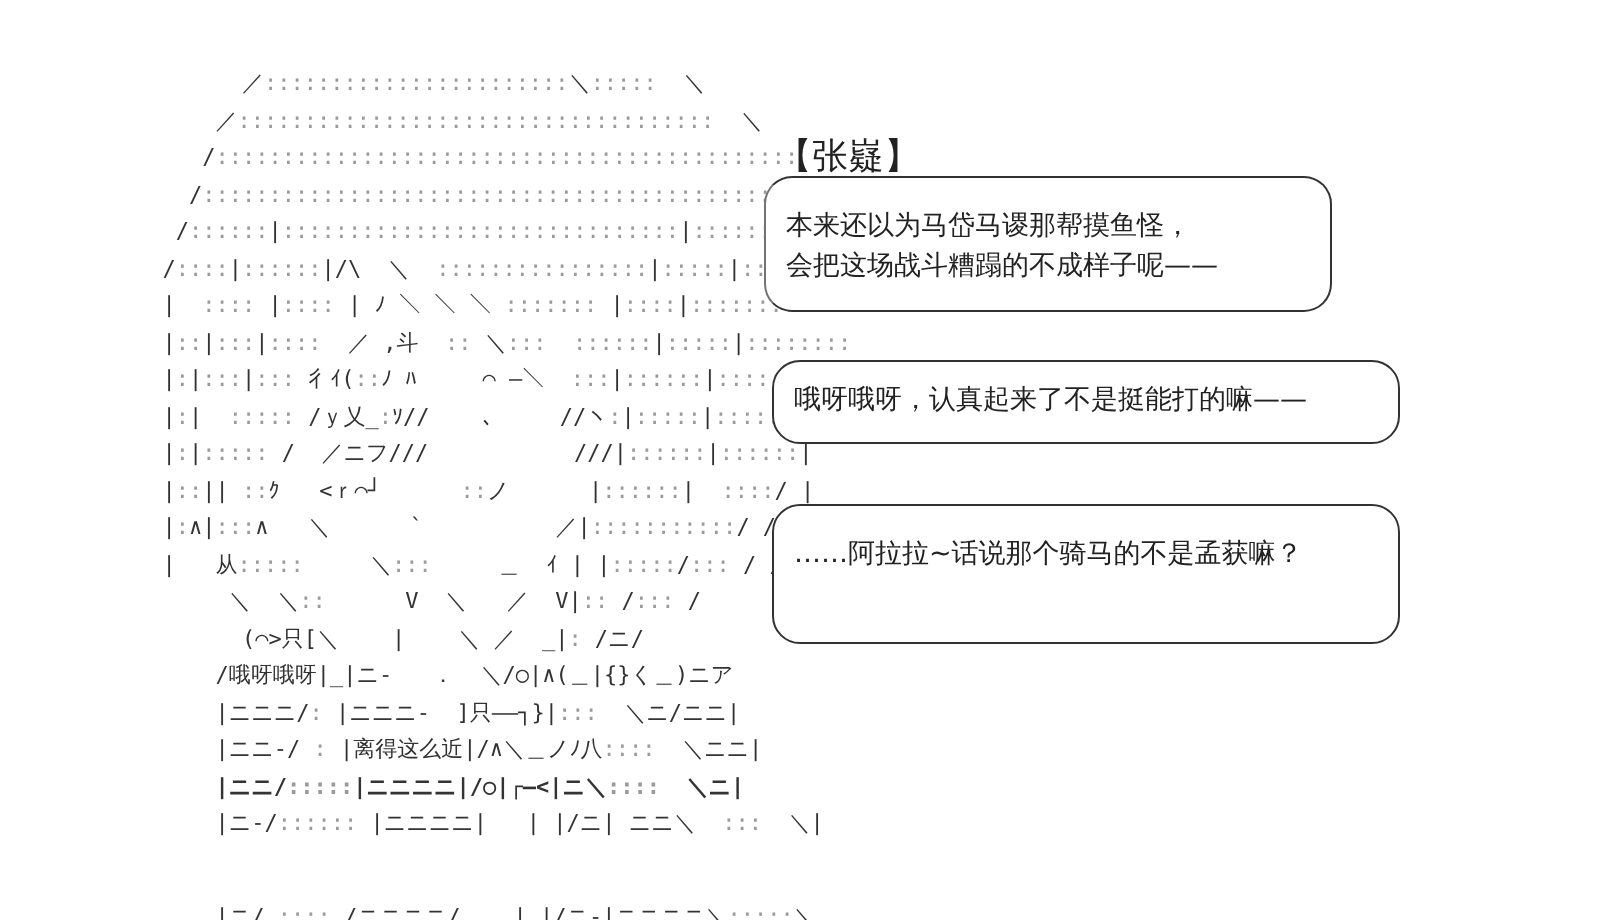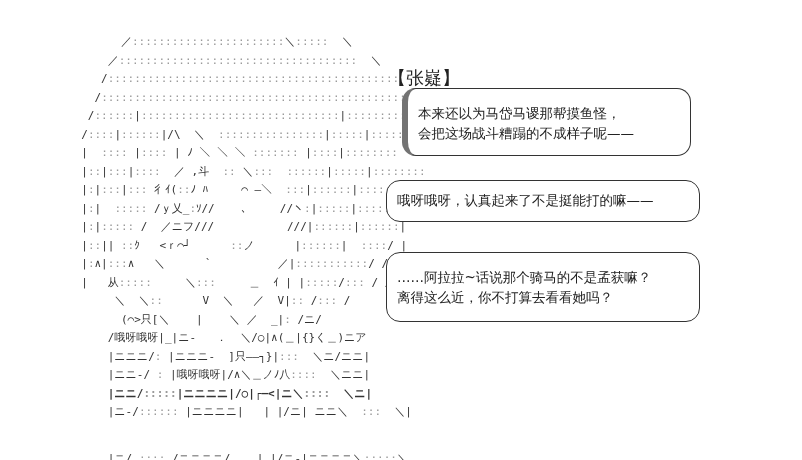--- a/index.html
+++ b/index.html
@@ -2,21 +2,21 @@
 <html><head>
 <meta charset="utf-8">
 <style>
   html,body{margin:0;padding:0;background:#fff;}
   body{width:802px;height:460px;position:relative;overflow:hidden;font-family:"DejaVu Sans",sans-serif;color:#222;}
   .aa{position:absolute;left:0;top:0;width:802px;height:460px;}
   .aa-line{position:absolute;white-space:pre;font-family:"DejaVu Sans Mono",monospace;font-size:11px;line-height:16px;color:#333;letter-spacing:0px;}
   .dots{color:#9a9a9a;}
   .speaker{position:absolute;left:388px;top:66px;font-size:18px;color:#222;}
   .bubble{position:absolute;border:1px solid #333;border-radius:14px;background:#fff;}
-  .bubble.b1{left:402px;top:88px;width:282px;height:66px;border-left:6px solid #737373;}
+  .bubble.b1{left:382px;top:88px;width:282px;height:66px;border-left:1px solid #737373;}
   .bubble.b2{left:386px;top:180px;width:312px;height:40px;}
   .bubble.b3{left:386px;top:252px;width:312px;height:68px;}
   .btext{position:absolute;font-size:13.5px;line-height:20px;color:#222;white-space:nowrap;}
 </style>
 </head>
 <body>
 
 <div class="aa">
   <div id="aa-lines">
       <div class="aa-line" style="left: 68px; top: 34px;"><span>        ／</span><span class="dots">:::::::::::::::::::::::</span><span>＼</span><span class="dots">:::::</span><span>  ＼</span></div>
@@ -30,34 +30,33 @@
       <div class="aa-line" style="left: 68px; top: 182px;"><span>  |</span><span class="dots">:</span><span>|</span><span class="dots">:::</span><span>|</span><span class="dots">:::</span><span> 彳ｲ(</span><span class="dots">::</span><span>ﾉ ﾊ     ⌒ ―＼  </span><span class="dots">:::</span><span>|</span><span class="dots">::::::</span><span>|</span><span class="dots">::::::</span></div>
       <div class="aa-line" style="left: 68px; top: 200.5px;"><span>  |</span><span class="dots">:</span><span>|  </span><span class="dots">:::::</span><span> /ｙ乂_</span><span class="dots">:</span><span>ｿ//    ､     //ヽ</span><span class="dots">:</span><span>|</span><span class="dots">:::::</span><span>|</span><span class="dots">::::::</span></div>
       <div class="aa-line" style="left: 68px; top: 219px;"><span>  |</span><span class="dots">:</span><span>|</span><span class="dots">:::::</span><span> /  ／ニフ///           ///|</span><span class="dots">::::::</span><span>|</span><span class="dots">::::::</span><span>|</span></div>
       <div class="aa-line" style="left: 68px; top: 237.5px;"><span>  |</span><span class="dots">::</span><span>|| </span><span class="dots">::</span><span>ｸ   &lt;ｒ⌒┘      </span><span class="dots">::</span><span>ノ      |</span><span class="dots">::::::</span><span>|  </span><span class="dots">::::</span><span>/ |</span></div>
       <div class="aa-line" style="left: 68px; top: 256px;"><span>  |</span><span class="dots">:</span><span>∧|</span><span class="dots">:::</span><span>∧   ＼      `          ／|</span><span class="dots">:::::::::::</span><span>/ /</span></div>
       <div class="aa-line" style="left: 68px; top: 274.5px;"><span>  |   从</span><span class="dots">:::::</span><span>     ＼</span><span class="dots">:::</span><span>     ＿  ｲ | |</span><span class="dots">:::::</span><span>/</span><span class="dots">:::</span><span> / /</span></div>
       <div class="aa-line" style="left: 68px; top: 293px;"><span>       ＼  ＼</span><span class="dots">::</span><span>      V  ＼   ／  V|</span><span class="dots">::</span><span> /</span><span class="dots">:::</span><span> /</span></div>
       <div class="aa-line" style="left: 68px; top: 311.5px;"><span>        (⌒&gt;只[＼    |    ＼ ／  _|</span><span class="dots">:</span><span> /ニ/</span></div>
       <div class="aa-line" style="left: 68px; top: 330px;"><span>      /哦呀哦呀|_|ニ-   ．  ＼/○|∧(＿|{}く＿)ニア</span></div>
       <div class="aa-line" style="left: 68px; top: 348.5px;"><span>      |ニニニ/</span><span class="dots">:</span><span> |ニニニ-  ]只――┐}|</span><span class="dots">:::</span><span>  ＼ニ/ニニ|</span></div>
-      <div class="aa-line" style="left: 68px; top: 367px;"><span>      |ニニ-/ </span><span class="dots">:</span><span> |哦呀哦呀|/∧＼＿ノﾉ八</span><span class="dots">::::</span><span>  ＼ニニ|</span></div>
+      <div class="aa-line" style="left: 68px; top: 367px;"><span>      |ニニ-/ </span><span class="dots">:</span><span> |离得这么近|/∧＼＿ノﾉ八</span><span class="dots">::::</span><span>  ＼ニニ|</span></div>
       <div class="aa-line" style="left: 68px; top: 385.5px; font-weight: bold;"><span>      |ニニ/</span><span class="dots">:::::</span><span>|ニニニニ|/○|┌―&lt;|ニ＼</span><span class="dots">::::</span><span>  ＼ニ|</span></div>
       <div class="aa-line" style="left: 68px; top: 404px; text-align: right;"><span>      |ニ-/</span><span class="dots">::::::</span><span> |ニニニニ|   | |/ニ| ニニ＼  </span><span class="dots">:::</span><span>  ＼|</span></div>
       <div class="aa-line" style="left: 68px; top: 422.5px; margin-top: 28px;"><span>      |ニ/ </span><span class="dots">::::</span><span> /ニニニニ/    | |/ニ-|ニニニニ＼</span><span class="dots">:::::</span><span>＼</span></div>
     </div>
 </div>
 
 <div class="speaker">【张嶷】</div>
 
 <div class="bubble b1">
   <div class="btext" style="left:10px;top:14px;">本来还以为马岱马谡那帮摸鱼怪，</div>
   <div class="btext" style="left:10px;top:34px;">会把这场战斗糟蹋的不成样子呢——</div>
 </div>
 
 <div class="bubble b2">
   <div class="btext" style="left:10px;top:9px;">哦呀哦呀，认真起来了不是挺能打的嘛——</div>
 </div>
 
 <div class="bubble b3">
   <div class="btext" style="left:10px;top:14px;">……阿拉拉~话说那个骑马的不是孟获嘛？</div>
-  <div class="btext" style="left:10px;top:34px;">离得这么近，你不打算去看看她吗？</div>
 </div>
 
 </body></html>

